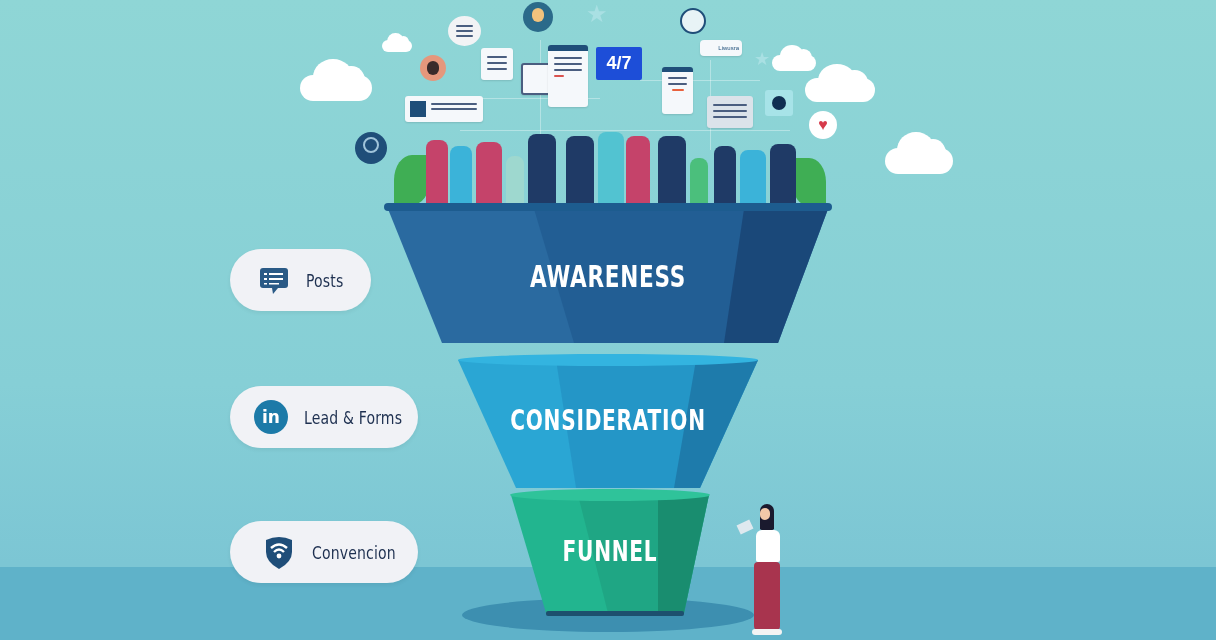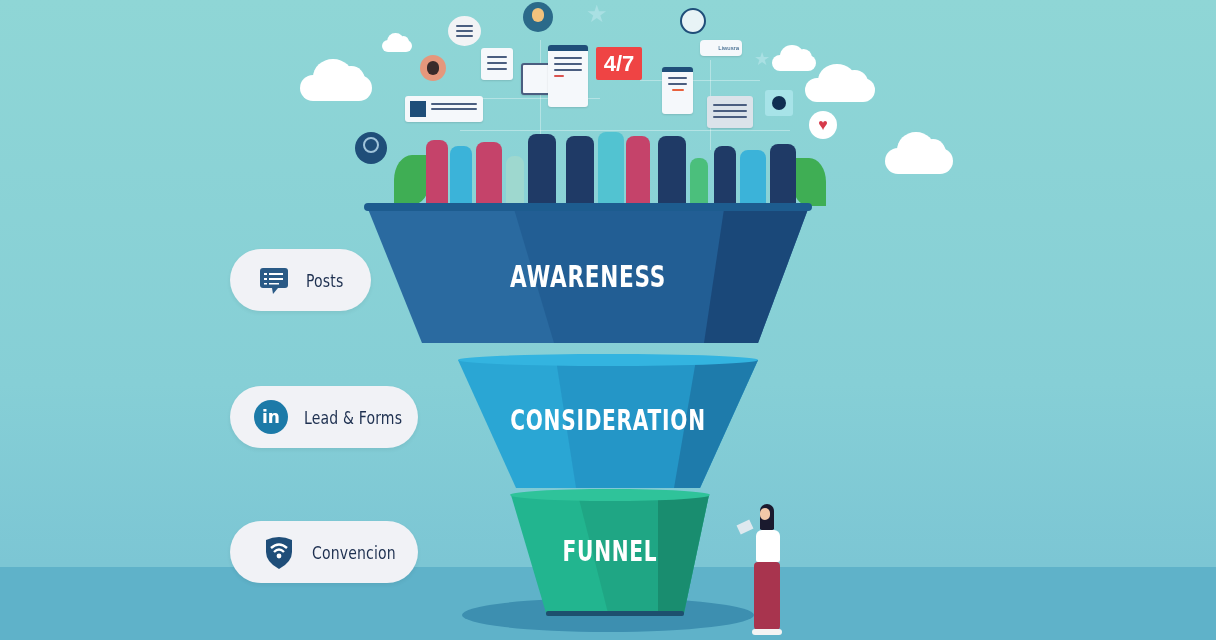--- a/index.html
+++ b/index.html
@@ -64,21 +64,21 @@
     <div class="line"></div>
     <div class="line"></div>
 </div>
 <div class="card" style="left:521px;top:63px;width:28px;height:28px;border:2px solid #4a5e80;"></div>
 <div class="card" style="left:548px;top:45px;width:40px;height:56px;border-top:6px solid #1f4e79;">
   <div class="line" style="margin-top:6px"></div>
     <div class="line"></div>
     <div class="line"></div>
     <div class="line" style="background:#d9534f;width:10px;"></div>
 </div>
-<div class="abs" style="left:596px;top:47px;width:46px;height:33px;background:#ef4444;border-radius:2px;color:#fff;font-weight:bold;font-size:22px;text-align:center;line-height:33px;">
+<div class="abs" style="left:596px;top:47px;width:46px;height:33px;background:#1d4ed8;border-radius:2px;color:#fff;font-weight:bold;font-size:18px;text-align:center;line-height:33px;">
   <span>4/7</span>
 </div>
 <div class="card" style="left:662px;top:67px;width:31px;height:42px;border-top:5px solid #1f4e79;">
   <div class="line" style="margin-top:5px"></div>
     <div class="line"></div>
     <div class="line" style="background:#e8613d;width:12px;margin-left:10px;"></div>
 </div>
 <div class="card" style="left:700px;top:40px;width:42px;height:16px;border-radius:4px;font-size:6px;color:#1f4e79;line-height:16px;text-align:right;padding-right:3px;box-sizing:border-box;">
   <span>Liwusra</span>
 </div>
@@ -113,21 +113,21 @@
   <div class="person" style="left:146px;width:28px;height:70px;background:#1f3a66;border-radius:8px 8px 0 0;"></div>
   <div class="person" style="left:178px;width:26px;height:74px;background:#52c3d1;border-radius:8px 8px 0 0;"></div>
   <div class="person" style="left:206px;width:24px;height:70px;background:#c5436a;border-radius:8px 8px 0 0;"></div>
   <div class="person" style="left:238px;width:28px;height:70px;background:#1f3a66;border-radius:8px 8px 0 0;"></div>
   <div class="person" style="left:270px;width:18px;height:48px;background:#4bbf7c;border-radius:8px 8px 0 0;"></div>
   <div class="person" style="left:294px;width:22px;height:60px;background:#1f3a66;border-radius:8px 8px 0 0;"></div>
   <div class="person" style="left:320px;width:26px;height:56px;background:#3bb3d9;border-radius:8px 8px 0 0;"></div>
   <div class="person" style="left:350px;width:26px;height:62px;background:#1f3a66;border-radius:8px 8px 0 0;"></div>
 </div>
 
-<div class="abs" style="left:364px;top:203px;width:448px;height:142px;">
+<div class="abs" style="left:384px;top:203px;width:448px;height:142px;">
   <svg width="448" height="142" viewBox="0 0 448 142" style="position:absolute;left:0;top:0;">
     <polygon points="4,6 444,6 394,140 58,140" fill="#2a6aa0"></polygon>
     <polygon points="150,6 444,6 394,140 190,140" fill="#1e578c" opacity=".6"></polygon>
     <polygon points="360,6 444,6 394,140 340,140" fill="#173f6e" opacity=".7"></polygon>
     <rect x="0" y="0" width="448" height="8" rx="4" fill="#1d5c8f"></rect>
   </svg>
   <div class="flabel" style="top:56px;font-size:30px;">AWARENESS</div>
 </div>
 
 <div class="abs" style="left:456px;top:352px;width:304px;height:140px;">

